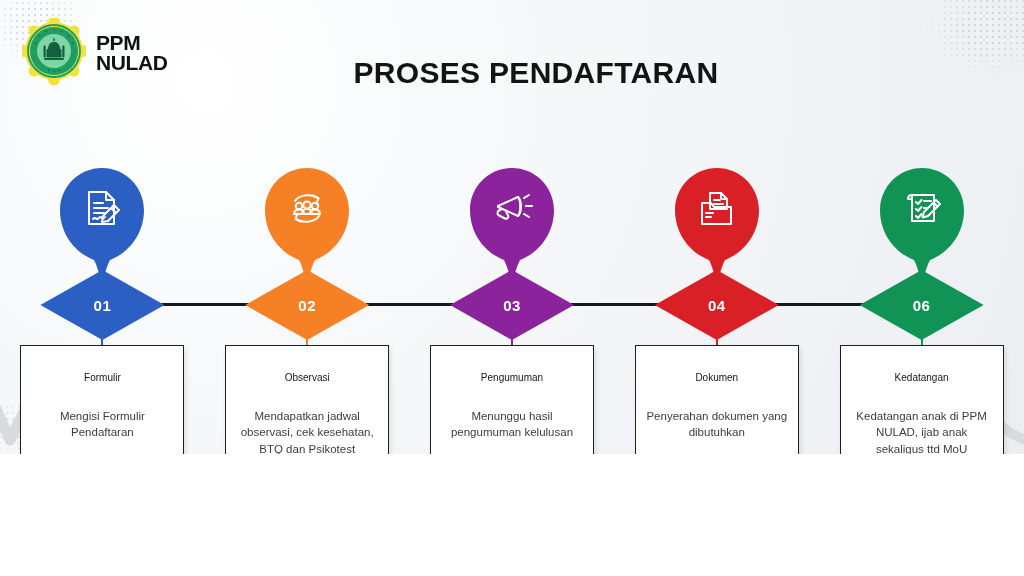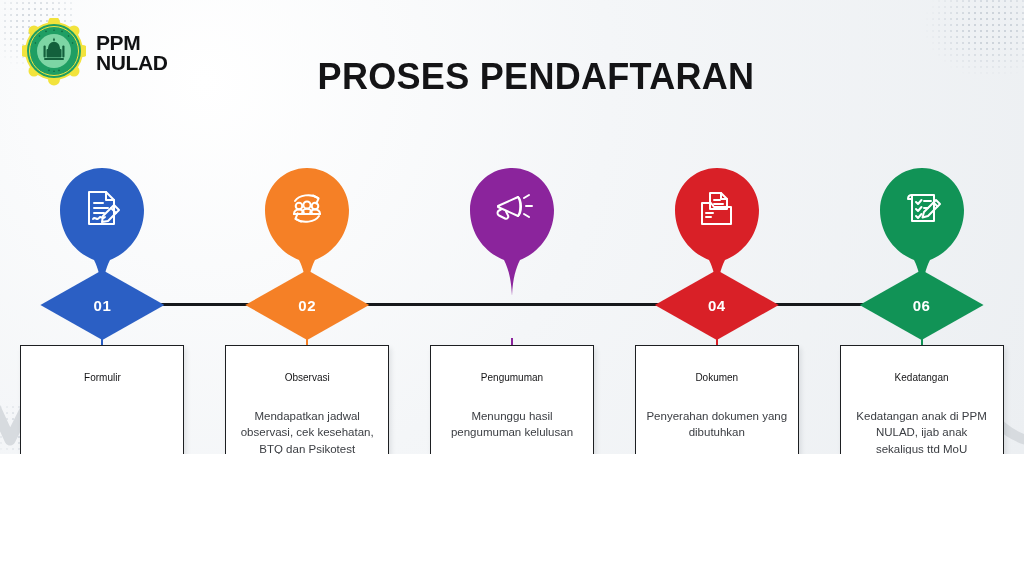--- a/index.html
+++ b/index.html
@@ -51,21 +51,21 @@
     line-height:20px;
     color:#111214;
     letter-spacing:-0.4px;
     padding-top:2px;
   }
   #brand-text .l { display:block; }
 
   #slide-title {
     position:absolute; left:0; top:56px; width:100%;
     text-align:center;
-    font-size:36px; font-weight:bold;
+    font-size:30px; font-weight:bold;
     letter-spacing:0.3px;
     color:#141416;
     padding-left:48px;
   }
 
   
   #timeline {
     position:absolute;
     left:0; top:160px;
     width:1024px; height:360px;
@@ -282,20 +282,21 @@
             </svg>
           </div>
         </div>
         <div class="diamond">
           <div class="diamond-shape" style="background:#2B5FC4"></div>
           <div class="diamond-num">01</div>
         </div>
         <div class="stem" style="background:#2B5FC4"></div>
         <div class="card">
           <div class="card-title">Formulir</div>
+          <div class="card-body">Mengisi Formulir Pendaftaran</div>
         </div>
       </div>
 
       <div class="step">
         <div class="pin">
           <svg viewBox="0 0 96 136">
             <path d="M48 136 C47.2 118 44 108 40 100 C20 92 6 73 6 50 C6 26.8 24.8 8 48 8
                      C71.2 8 90 26.8 90 50 C90 73 76 92 56 100 C52 108 48.8 118 48 136 Z" fill="#F58026"></path>
           </svg>
           <div class="pin-icon">
@@ -333,20 +334,24 @@
           </svg>
           <div class="pin-icon">
             <svg viewBox="0 0 48 48" fill="none" stroke="#ffffff" stroke-width="2" stroke-linecap="round" stroke-linejoin="round">
               <path d="M10 22 l20-9 c3 4 3 15 0 19 l-20-9 z"></path>
               <path d="M30 13 c4 4 4 15 0 19"></path>
               <path d="M13 25.5 l-2 1 c-2 1-2 4 0 5 l6 3 c2 1 4-1 3-3 l-2-4"></path>
               <path d="M36 14 l5-3 M38 22 h6 M36 30 l5 3"></path>
             </svg>
           </div>
         </div>
+        <div class="diamond">
+          <div class="diamond-shape" style="background:#8B249C"></div>
+          <div class="diamond-num">03</div>
+        </div>
         <div class="stem" style="background:#8B249C"></div>
         <div class="card">
           <div class="card-title">Pengumuman</div>
           <div class="card-body">Menunggu hasil pengumuman kelulusan</div>
         </div>
       </div>
 
       <div class="step">
         <div class="pin">
           <svg viewBox="0 0 96 136">

